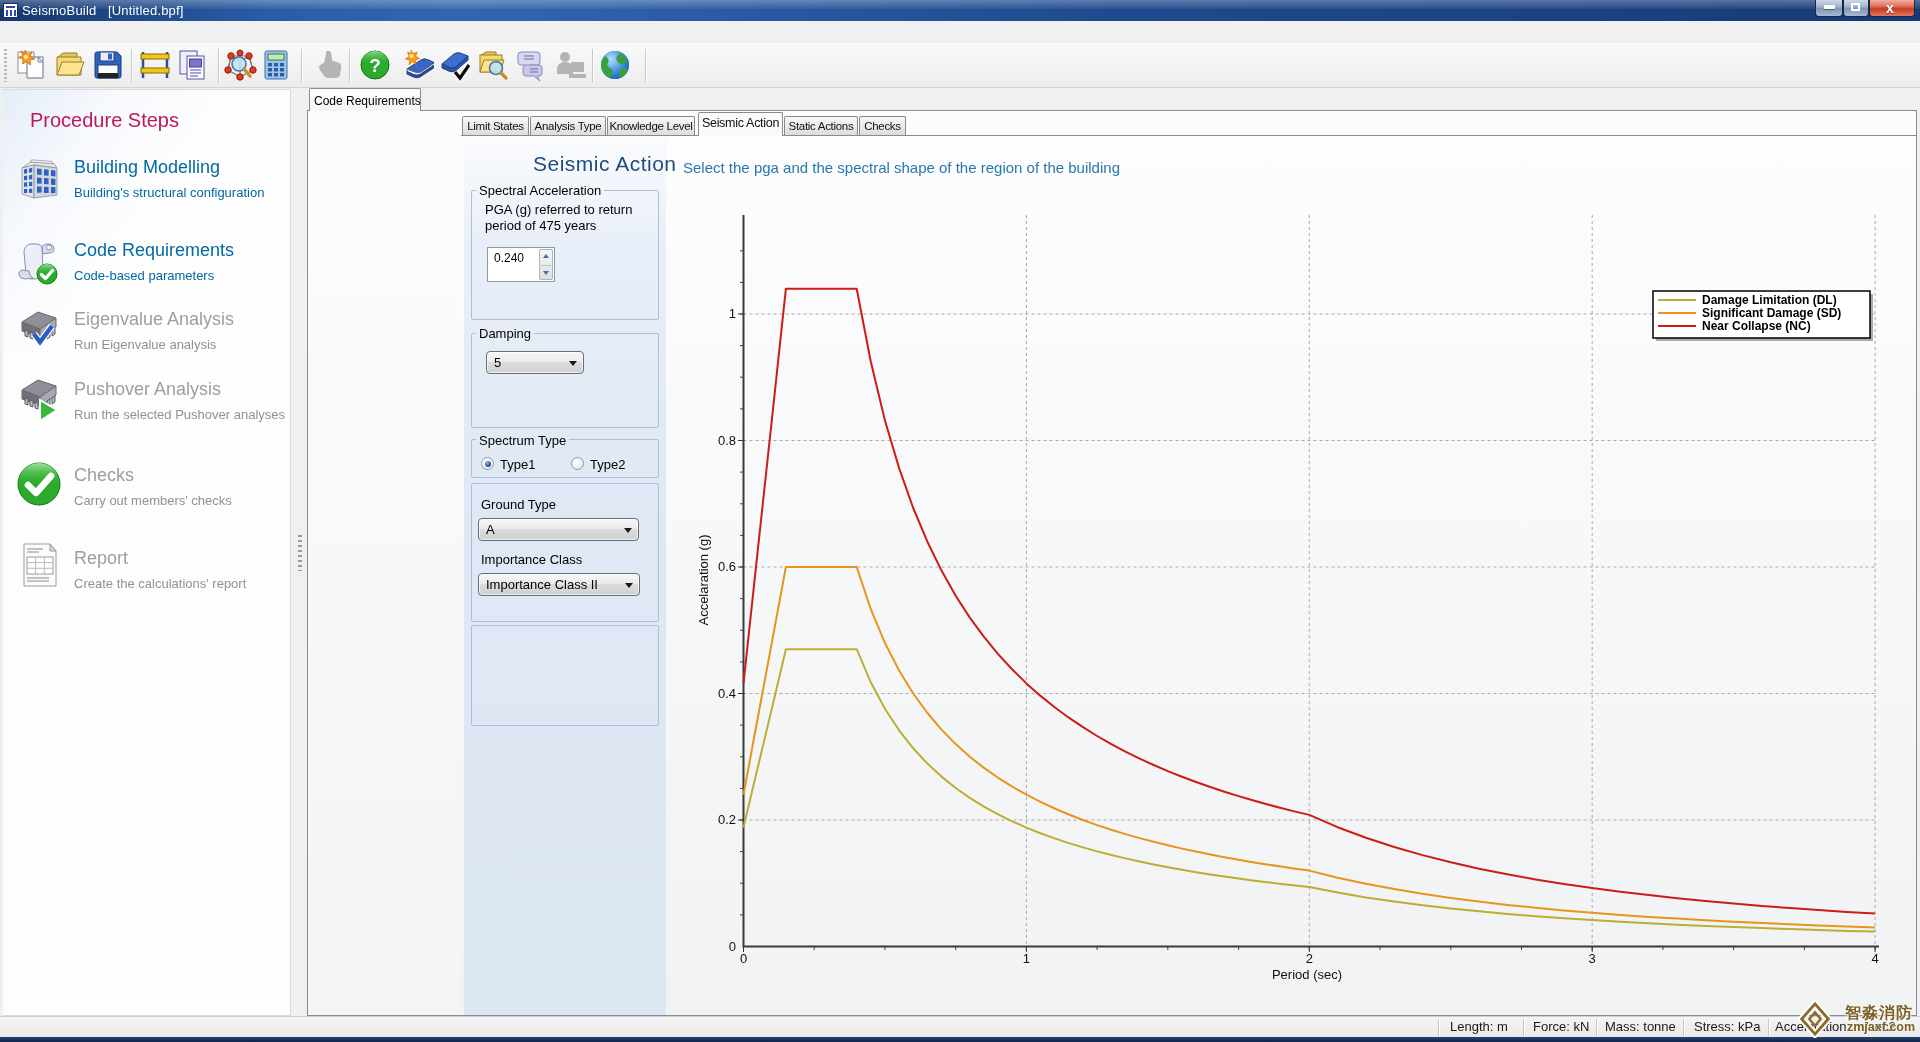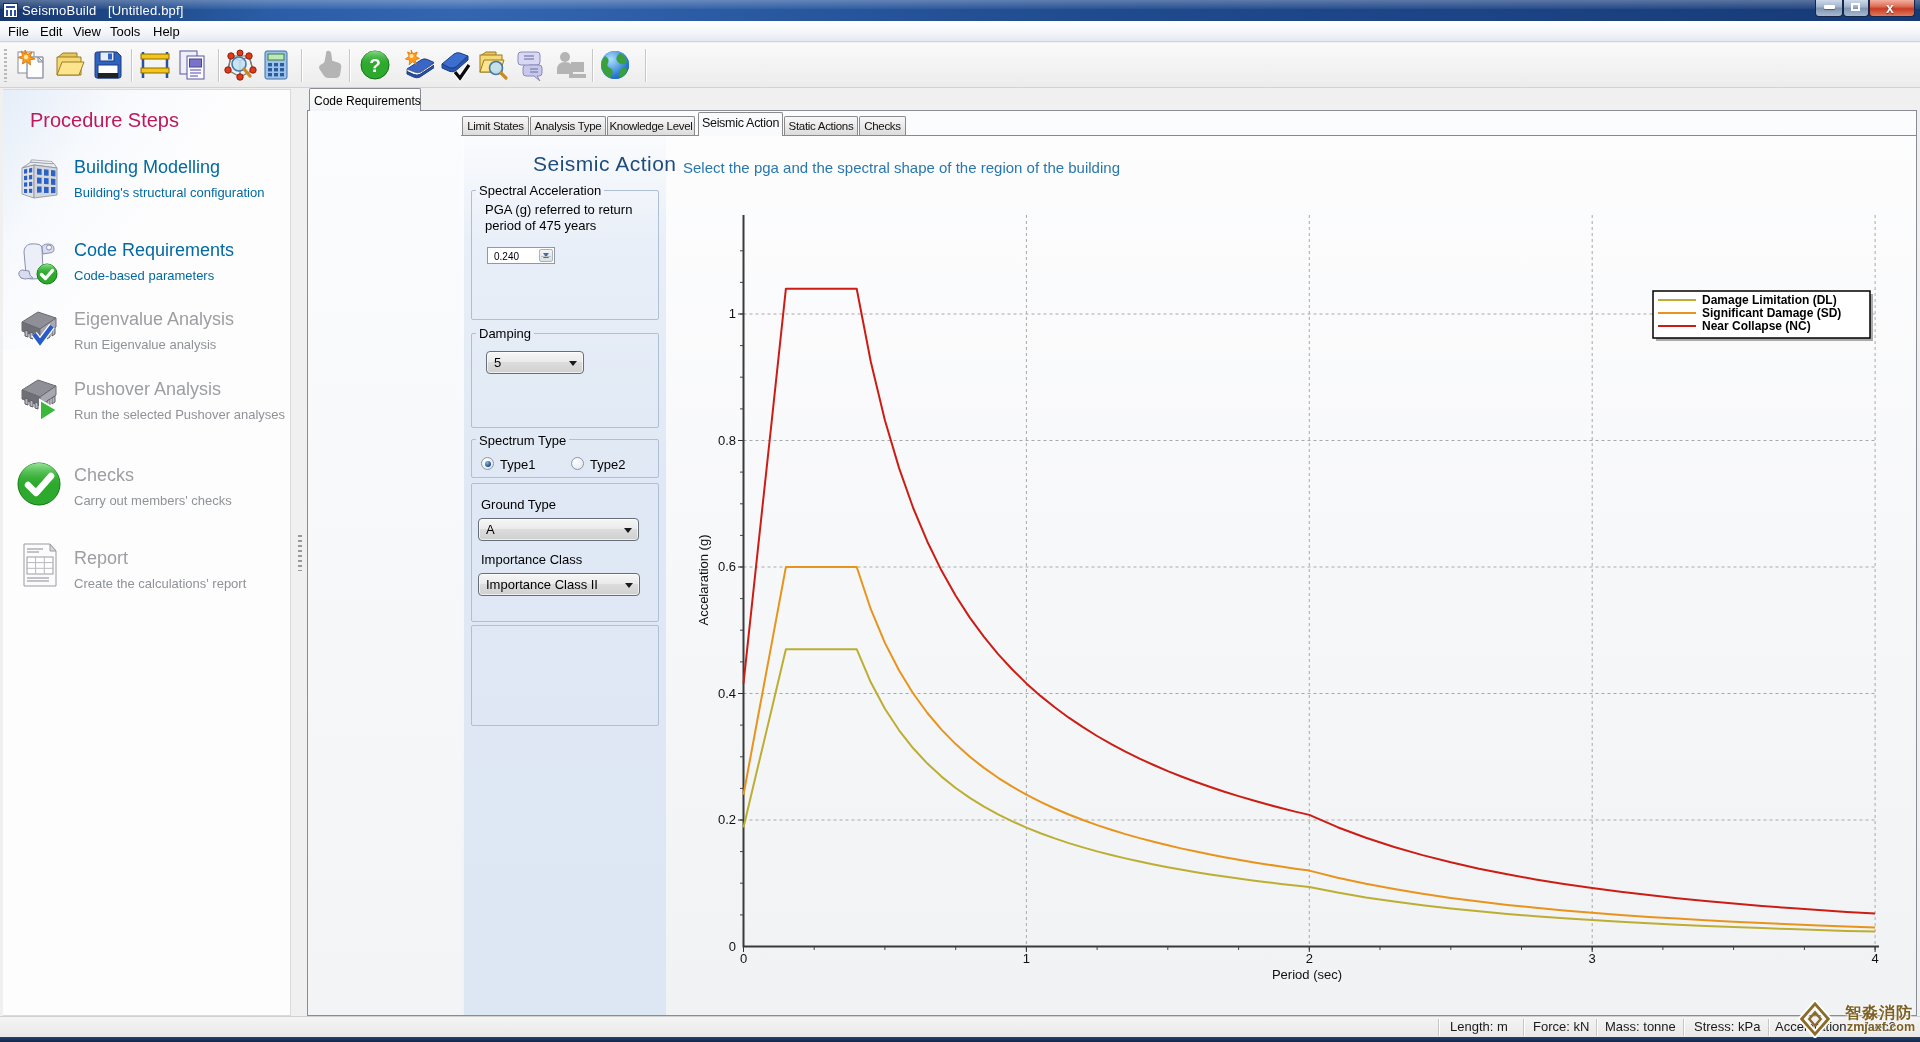--- a/index.html
+++ b/index.html
@@ -77,21 +77,21 @@
 #formcol { position:absolute; left:3px; top:0px; width:202px; height:879px;
   background:linear-gradient(180deg,#fafbfd 0%,#e9eff8 12%,#dfe8f4 40%,#dde6f3 100%); }
 .gbox { position:absolute; left:7px; width:188px; border:1px solid #aebfd6; border-radius:2px; }
 .glabel { position:absolute; font-size:13px; color:#000; }
 
 .combo { position:absolute; height:23px; border:1px solid #666f78; border-radius:4px; font-size:13px;
   background:linear-gradient(180deg,#f6f6f6 0%,#ebebeb 45%,#dcdcdc 50%,#d0d0d0 100%); box-shadow:inset 0 0 0 1px rgba(255,255,255,.65); }
 .combo .txt { position:absolute; left:7px; top:3px; }
 .combo .btn { position:absolute; right:6px; top:9px; width:0; height:0;
   border:4px solid transparent; border-top:5px solid #1a1a1a; background:none; }
-.spin { position:absolute; height:17px; background:#fff; border:1px solid #8e99a5; font-size:10px; }
+.spin { position:absolute; height:35px; background:#fff; border:1px solid #8e99a5; font-size:12px; }
 .spin .txt { position:absolute; left:6px; top:3px; }
 .spin .btns { position:absolute; right:1px; top:1px; bottom:1px; width:14px; border:1px solid #aab4be; border-radius:2px;
   background:linear-gradient(180deg,#f4f5f6,#dcdfe3); }
 .spin .btns i { position:absolute; left:50%; margin-left:-3px; width:0; height:0; border:3px solid transparent; }
 .spin .btns i.u { top:1px; border-bottom:4px solid #4a6a9a; }
 .spin .btns i.d { bottom:1px; border-top:4px solid #4a6a9a; }
 .spin .btns b { position:absolute; left:1px; right:1px; top:50%; height:1px; background:#b8c2cc; }
 .radio { position:absolute; width:13px; height:13px; border-radius:50%; border:1px solid #8a98a8;
   background:radial-gradient(circle at 35% 30%,#fff,#dfe4ea); }
 .radio.sel:after { content:""; position:absolute; left:2.5px; top:2.5px; width:6px; height:6px; border-radius:50%;
@@ -125,27 +125,20 @@
   <div class="winbtn" id="btnmin">
       <span></span>
     </div>
   <div class="winbtn" id="btnmax">
       <span></span>
     </div>
   <div class="winbtn" id="btnclose">
       <span>x</span>
     </div>
 
-  <div id="menubar">
-    <span style="left:8px">File</span>
-      <span style="left:40px">Edit</span>
-      <span style="left:73px">View</span>
-      <span style="left:110px">Tools</span>
-      <span style="left:153px">Help</span>
-  </div>
 
   <div id="toolbar">
       <div class="grip"></div>
     <div class="tsep" style="left:131px"></div>
     <div class="tsep" style="left:218px"></div>
     <div class="tsep" style="left:301px"></div>
     <div class="tsep" style="left:349px"></div>
     <div class="tsep" style="left:592px"></div>
     <div class="tsep" style="left:645px"></div>
   </div>

